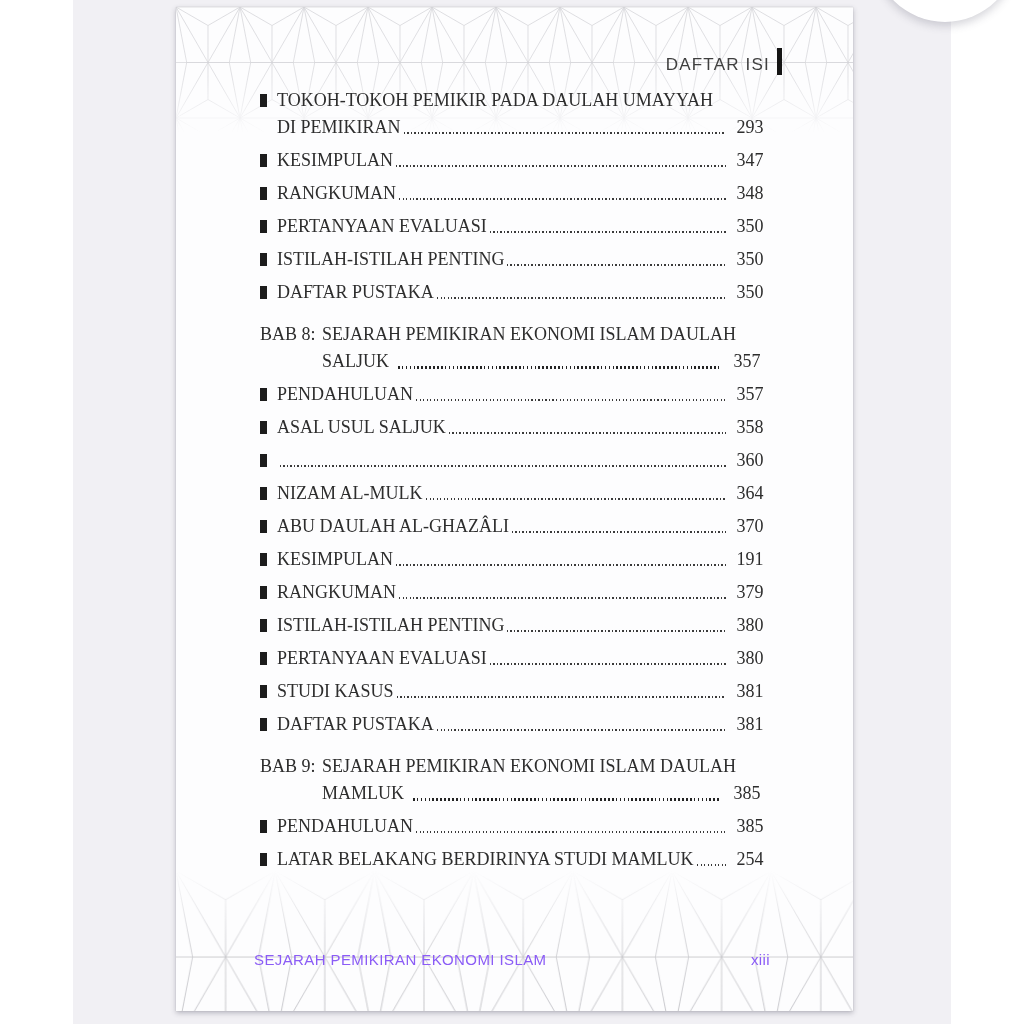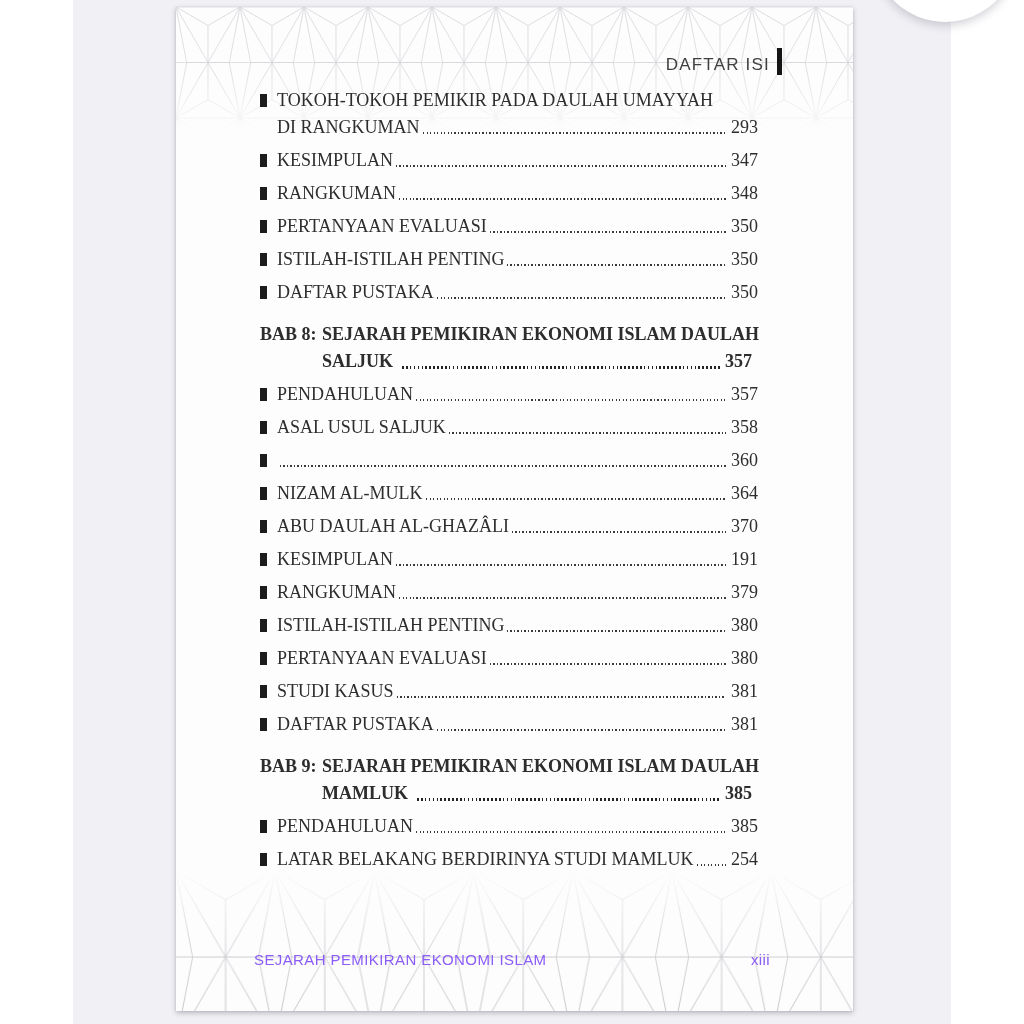--- a/index.html
+++ b/index.html
@@ -43,22 +43,22 @@
   .bullet{
     display:inline-block;flex:0 0 auto;width:7px;height:13px;
     background:#1c1c1c;margin:7px 10px 0 0;align-self:flex-start;
   }
   .cont{padding-left:17px;}
   .leader{flex:1 1 auto;position:relative;min-width:12px;}
   .leader::before{
     content:"";position:absolute;left:3px;right:5px;bottom:7px;height:2px;
     background:repeating-linear-gradient(to right,#3a3a3a 0 1.3px,transparent 1.3px 3.5px);
   }
-  .pagenum{flex:0 0 auto;min-width:38px;text-align:left;}
-  .chapter{margin-top:15px;font-weight:bold;}
+  .pagenum{flex:0 0 auto;min-width:38px;text-align:center;}
+  .chapter{margin-top:15px;font-weight:normal;}
   .chapter .cont{padding-left:62px;}
   .chapter .prefix{display:inline-block;flex:0 0 auto;min-width:62px;}
   .chapter .leader{margin-left:6px;}
   .chapter .leader::before{
     height:2.4px;bottom:6.5px;
     background:repeating-linear-gradient(to right,#242424 0 1.6px,transparent 1.6px 3.9px);
   }
   .chapter .pagenum{min-width:44px;}
   .page-footer{
     position:absolute;left:78px;top:941px;width:516px;height:22px;
@@ -127,21 +127,21 @@
     <span class="header-bar"></span>
   </div>
 
   <div class="toc" id="toc">
       <div class="entry item">
         <div class="line">
           <span class="bullet"></span>
           <span>TOKOH-TOKOH PEMIKIR PADA DAULAH UMAYYAH</span>
         </div>
         <div class="line cont">
-          <span>DI RANGKUMAN</span>
+          <span>DI PEMIKIRAN</span>
           <span class="leader"></span>
           <span class="pagenum">293</span>
         </div>
       </div>
       <div class="entry item">
         <div class="line">
           <span class="bullet"></span>
           <span>KESIMPULAN</span>
           <span class="leader"></span>
           <span class="pagenum">347</span>

